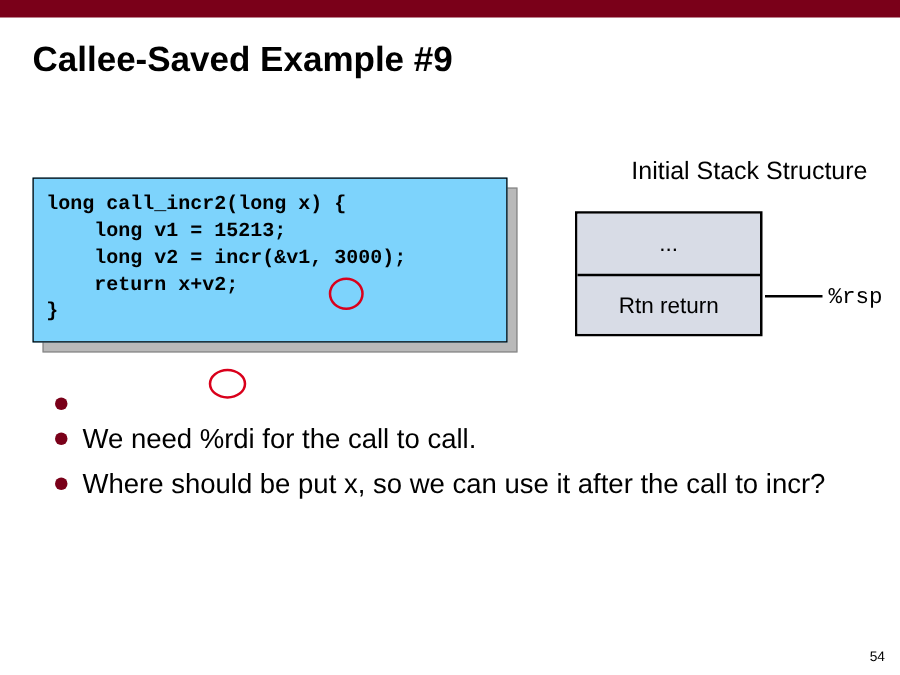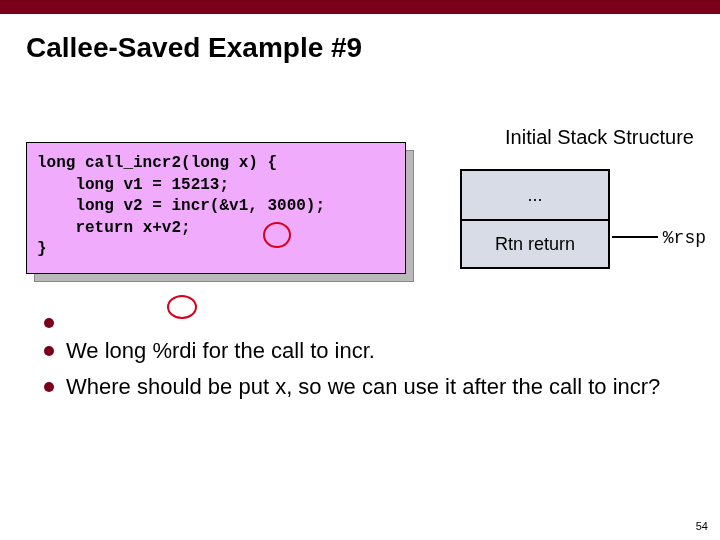--- a/index.html
+++ b/index.html
@@ -4,21 +4,21 @@
 <style>
   * { box-sizing: border-box; margin: 0; padding: 0; }
   html, body { width: 720px; height: 540px; background: #fff; font-family: Arial, Helvetica, sans-serif; position: relative; }
   .topbar { width: 100%; height: 14px; background: #7a0019; }
   .title { font-size: 28px; font-weight: bold; color: #000; margin: 18px 0 0 26px; }
   .content { position: relative; width: 100%; }
 
   
   .codewrap { position: absolute; left: 26px; top: 78px; width: 390px; }
   .codeshadow { position: absolute; left: 8px; top: 8px; width: 380px; height: 132px; background: #b9b9b9; border: 1px solid #888; }
-  .codebox { position: relative; width: 380px; height: 132px; background: #f0abfc; border: 1.5px solid #000; padding: 10px 10px; font-family: "Courier New", monospace; font-size: 16px; font-weight: bold; line-height: 1.35; white-space: pre; z-index: 2; }
+  .codebox { position: relative; width: 380px; height: 132px; background: #7dd3fc; border: 1.5px solid #000; padding: 10px 10px; font-family: "Courier New", monospace; font-size: 16px; font-weight: bold; line-height: 1.35; white-space: pre; z-index: 2; }
   .oval { position: absolute; border: 2px solid #d9001b; border-radius: 50%; z-index: 3; background: transparent; }
   .oval1 { left: 237px; top: 80px; width: 28px; height: 26px; }
   .oval2 { left: 141px; top: 153px; width: 30px; height: 24px; }
 
   
   .stacktitle { position: absolute; right: 26px; top: 62px; font-size: 20px; color: #000; }
   .stackbox { position: absolute; right: 110px; top: 105px; width: 150px; border: 2px solid #000; }
   .stackcell { height: 48px; display: flex; align-items: center; justify-content: center; background: #d8dce6; font-size: 18px; font-family: Arial, sans-serif; }
   .stackcell + .stackcell { border-top: 2px solid #000; }
   .rsp-line { position: absolute; right: 62px; top: 172px; width: 46px; height: 0; border-top: 2px solid #000; }
@@ -58,21 +58,21 @@
   </div>
   <div class="rsp-line"></div>
   <div class="rsp-label">%rsp</div>
 
   <div class="bullets">
     <div class="row">
       <div class="dot"></div>
     </div>
     <div class="row">
       <div class="dot"></div>
-      <div class="txt">We long %rdi for the call to incr.</div>
+      <div class="txt">We need %rdi for the call to call.</div>
     </div>
     <div class="row">
       <div class="dot"></div>
       <div class="txt">Where should be put x, so we can use it after the call to incr?</div>
     </div>
   </div>
 
 </div>
 
 <div class="pagenum">54</div>

